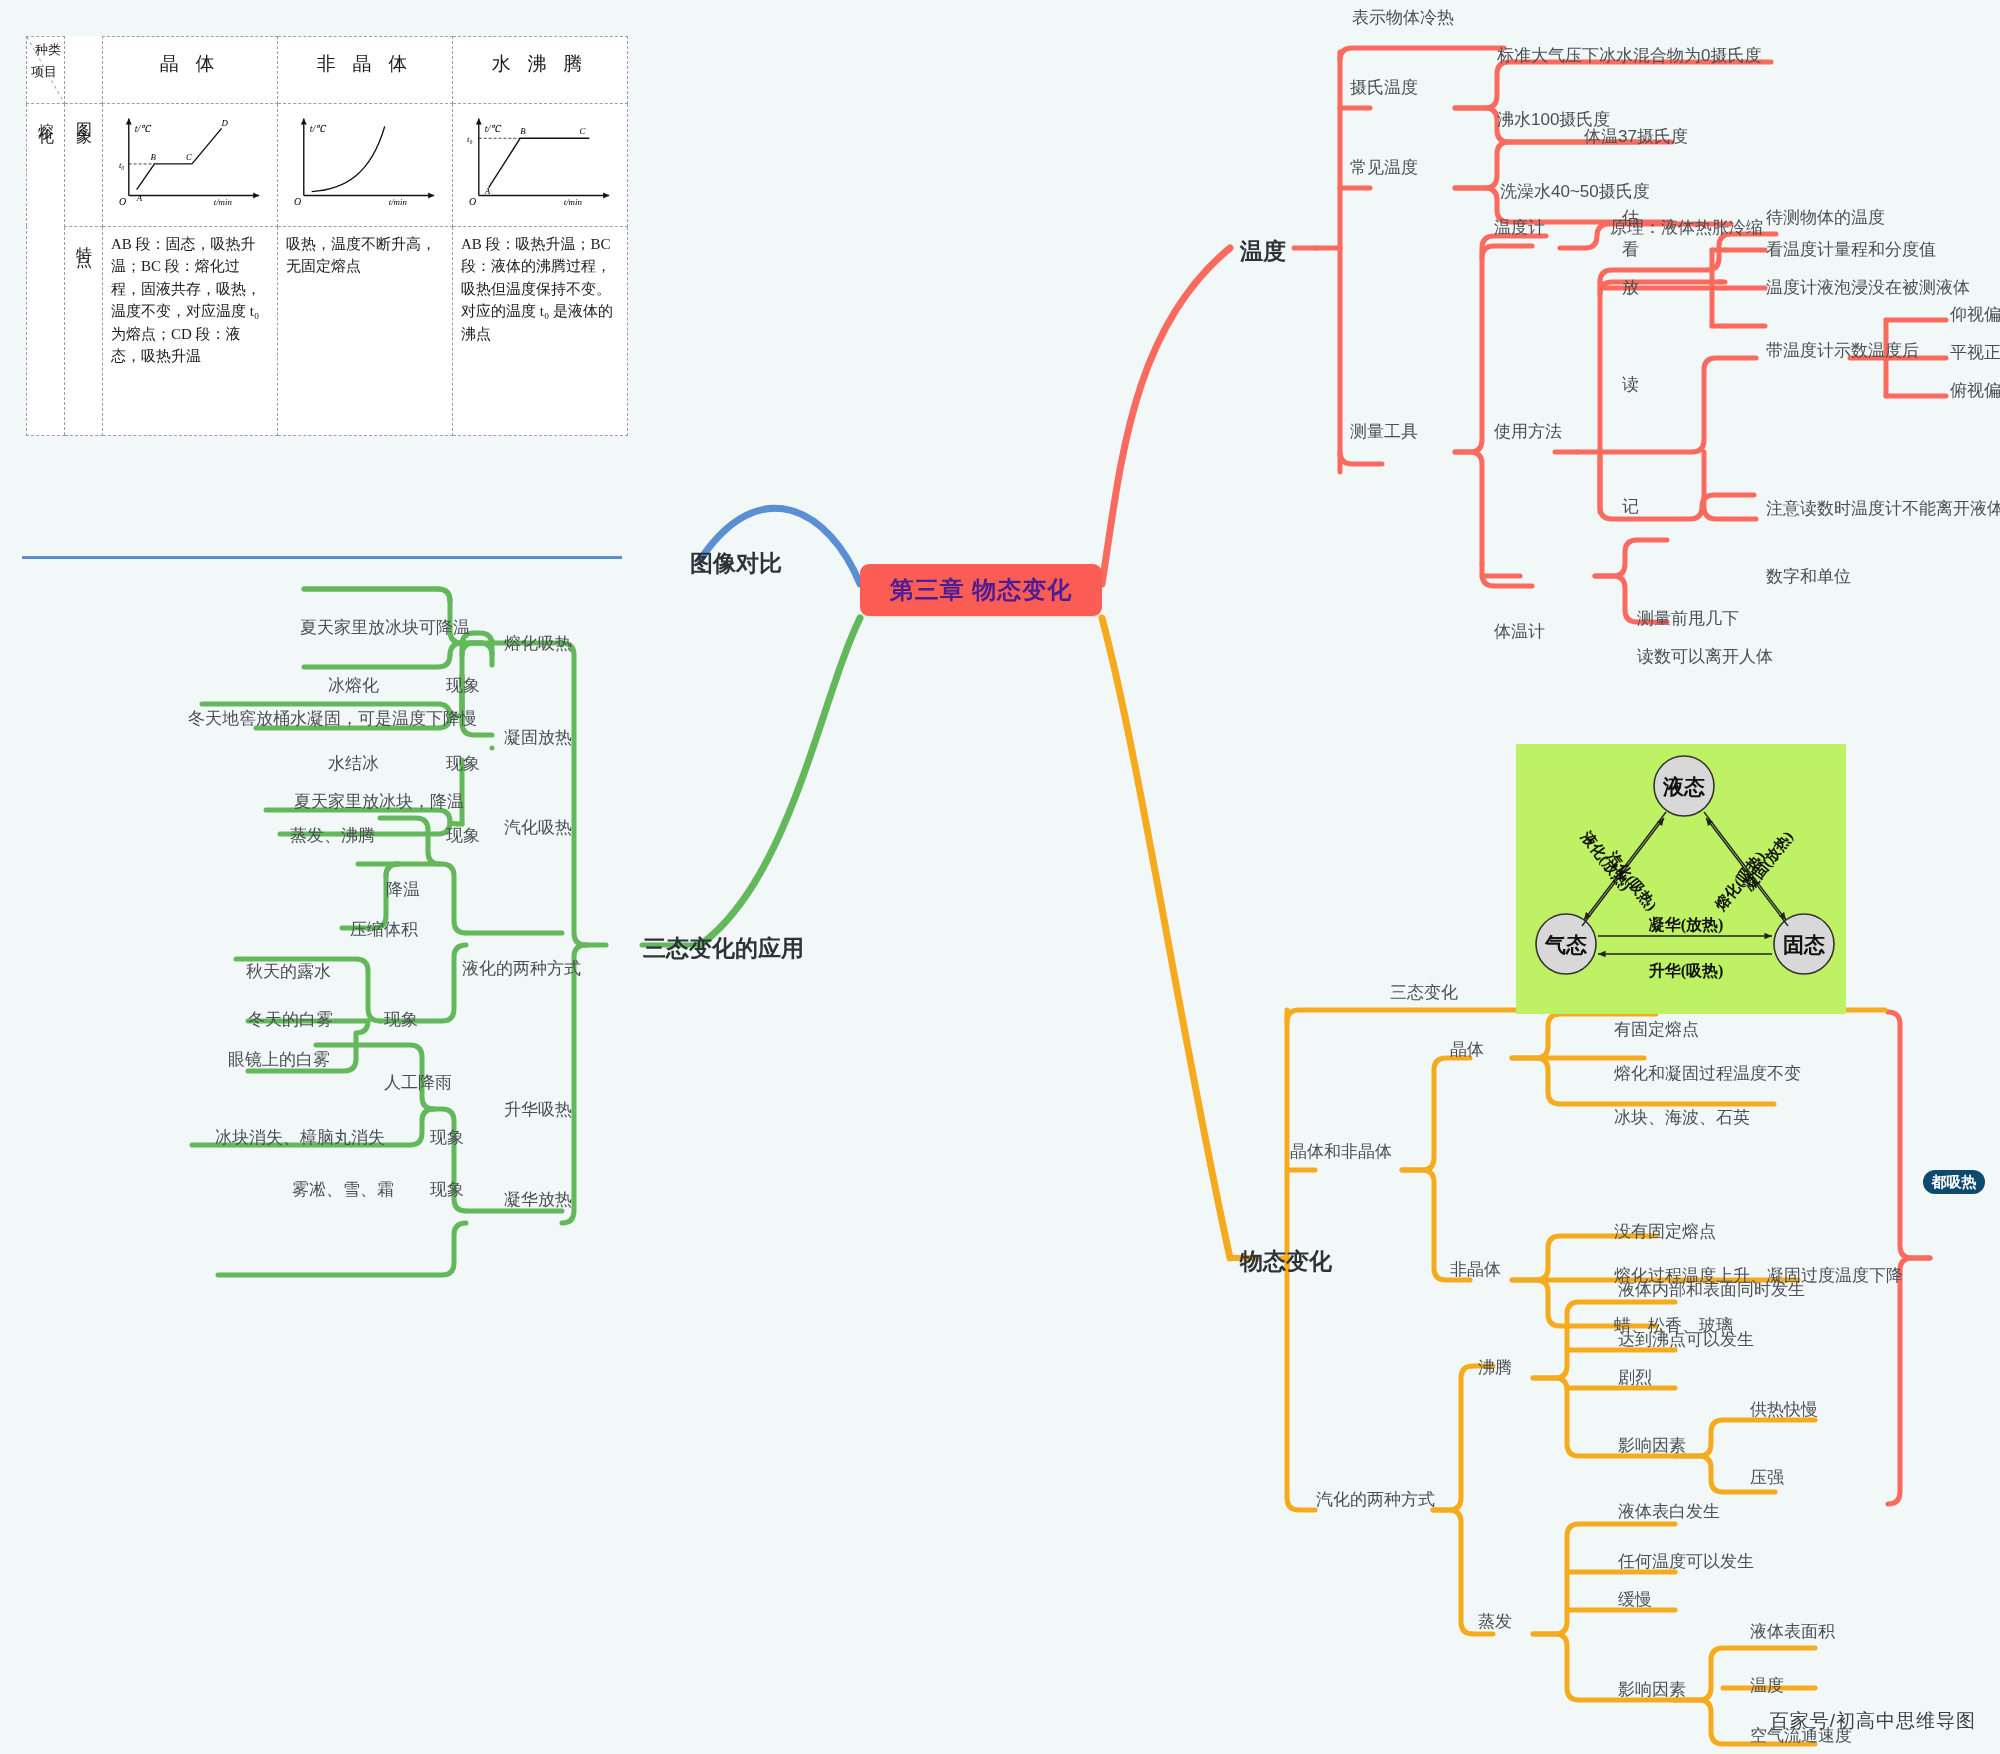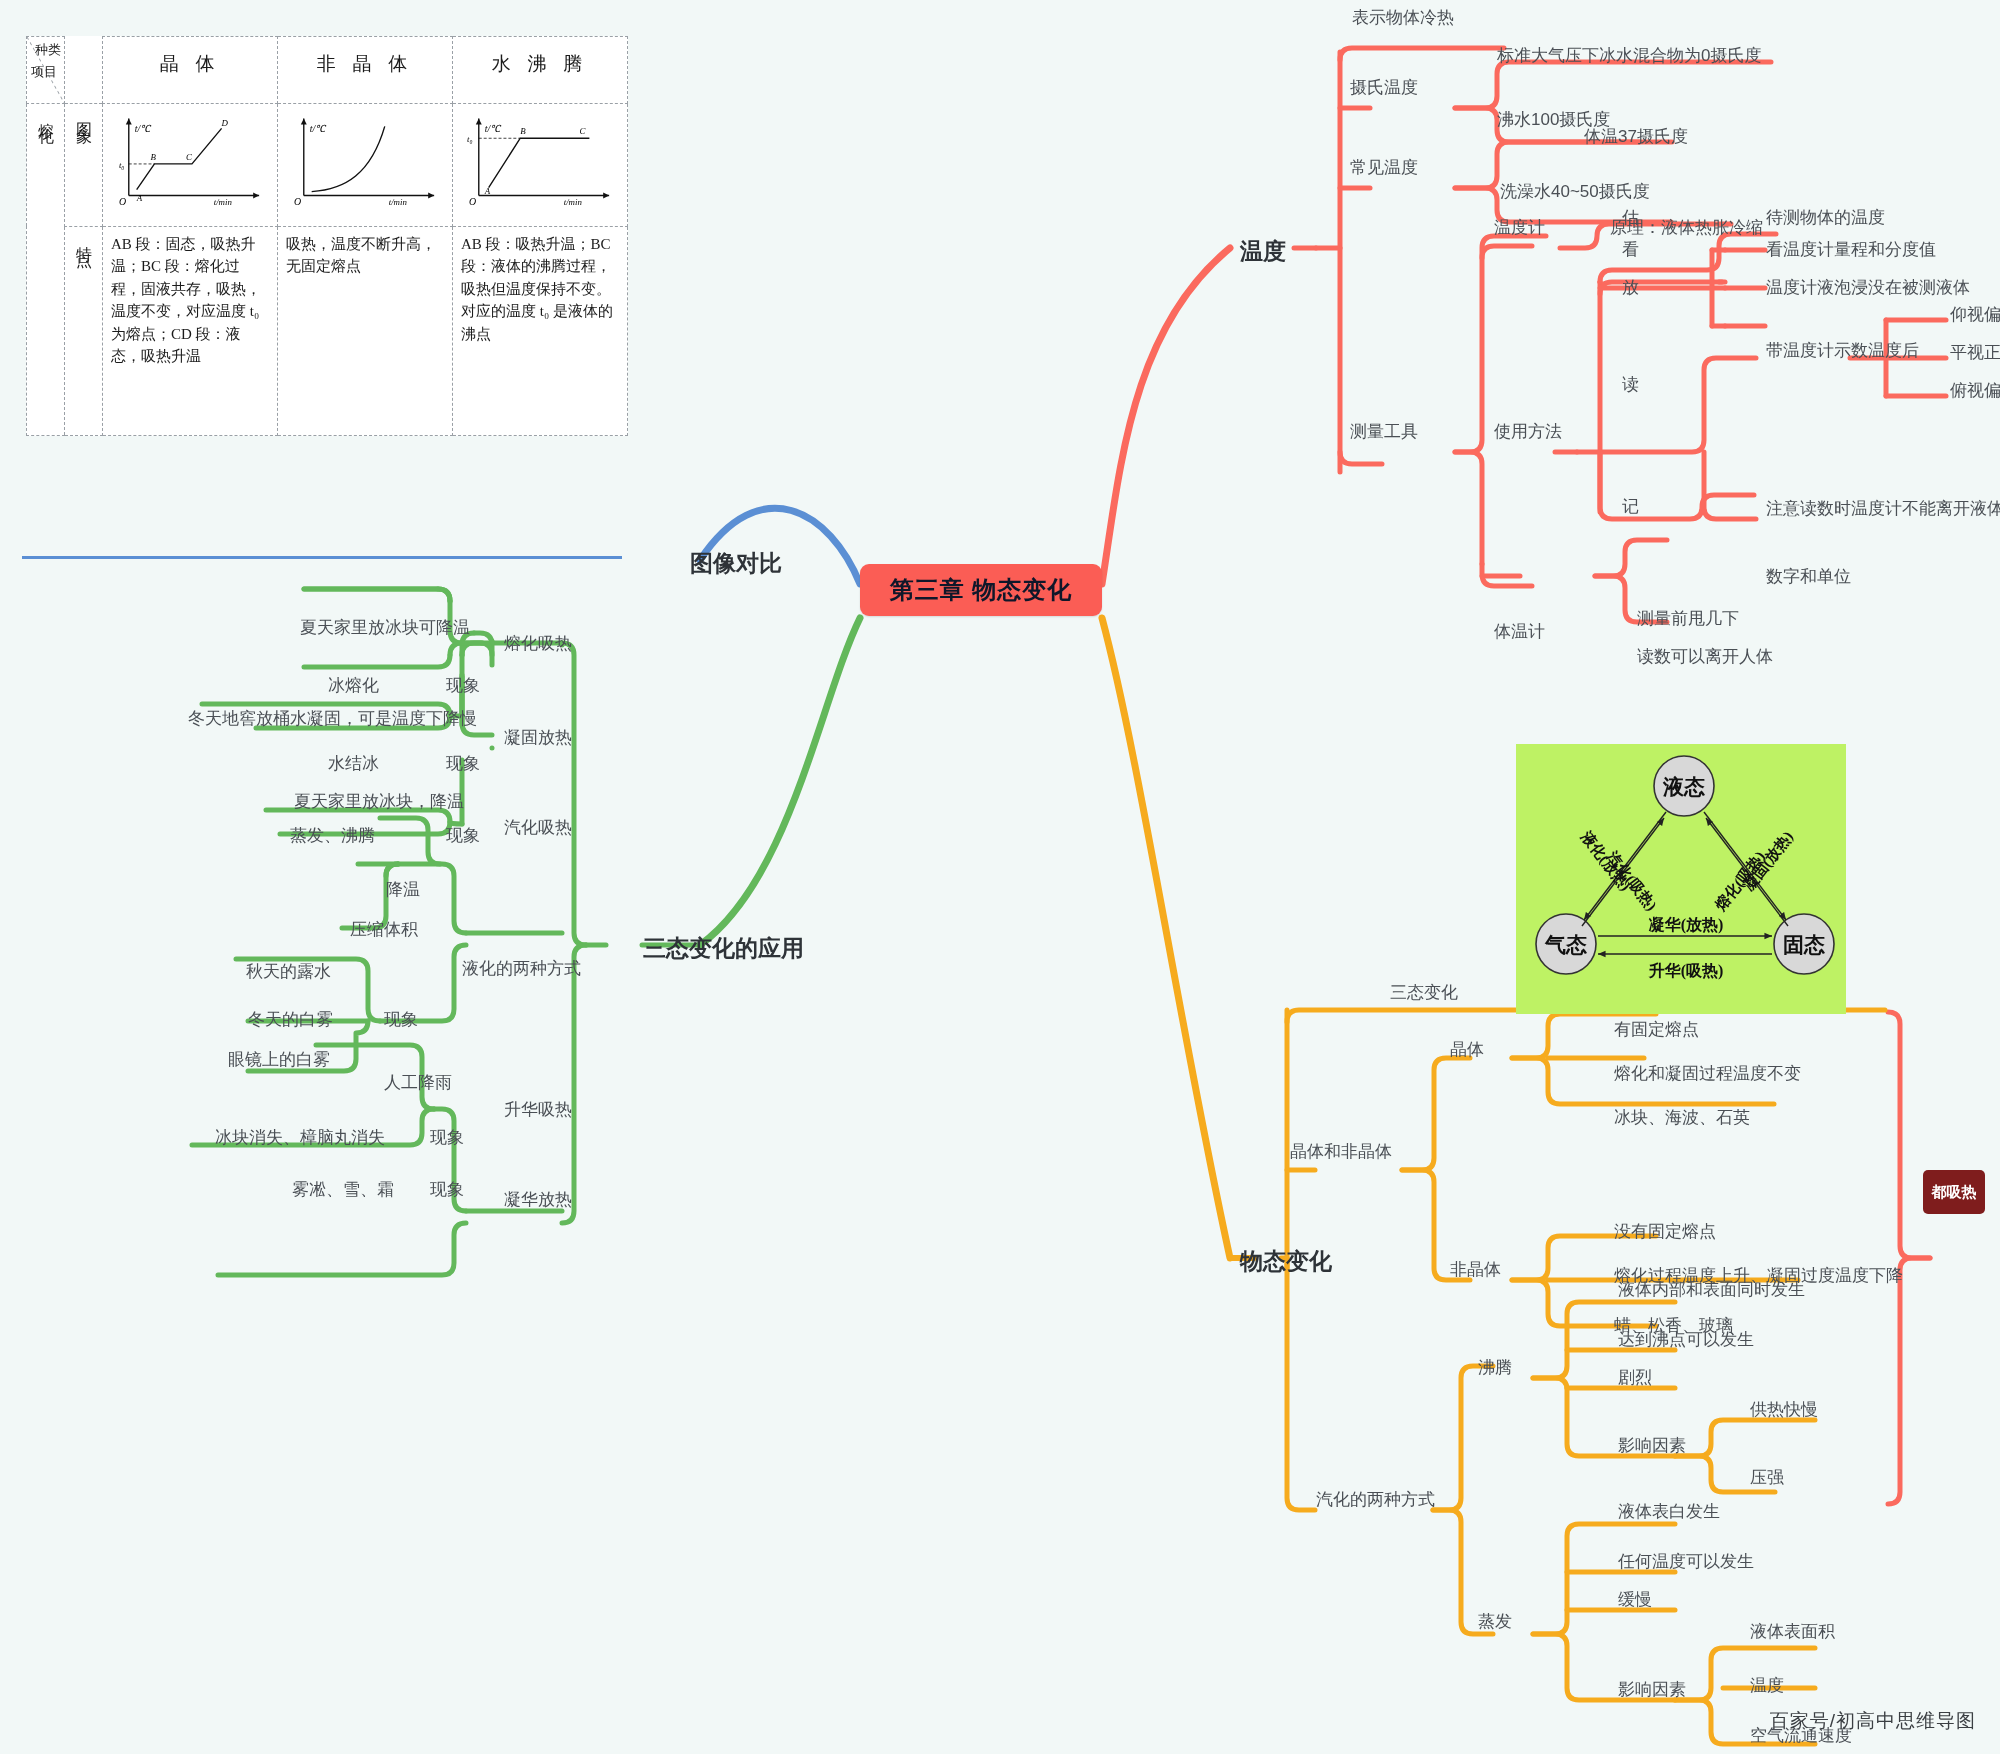--- a/index.html
+++ b/index.html
@@ -14,26 +14,26 @@
   .canvas{position:absolute;left:0;top:0;width:2000px;height:1754px;}
   svg.wires{position:absolute;left:0;top:0;width:2000px;height:1754px;pointer-events:none;}
   .lbl{position:absolute;white-space:nowrap;font-size:17px;line-height:20px;color:#4a4f55;}
   .branchname{position:absolute;white-space:nowrap;font-size:23px;font-weight:bold;color:#2e3338;}
 
   
   .root{
     position:absolute;left:860px;top:564px;width:242px;height:52px;
     background:#fb5d55;border-radius:9px;
     display:flex;align-items:center;justify-content:center;
-    color:#0f172a;font-size:24px;font-weight:bold;letter-spacing:1px;
+    color:#4c1d95;font-size:24px;font-weight:bold;letter-spacing:1px;
     box-shadow:0 1px 2px rgba(0,0,0,.12);
   }
   .tagbox{
-    position:absolute;left:1923px;top:1170px;width:62px;height:44px;
-    background:#7f1d1d;border-radius:5px;color:#fff;font-size:15px;font-weight:bold;
+    position:absolute;left:1923px;top:1170px;width:62px;height:24px;
+    background:#0c4a6e;border-radius:13px;color:#fff;font-size:15px;font-weight:bold;
     display:flex;align-items:center;justify-content:center;
   }
 
   
   .table-wrap{position:absolute;left:26px;top:36px;width:600px;height:400px;background:#fff;}
   table.cmp{border-collapse:collapse;width:600px;height:400px;background:#fff;
     font-family:"Liberation Serif","DejaVu Serif",serif;}
   table.cmp td,table.cmp th{
     border:1px dashed #9aa0a6;vertical-align:top;padding:6px 8px;font-size:15px;color:#1b1b1b;
     font-weight:normal;

